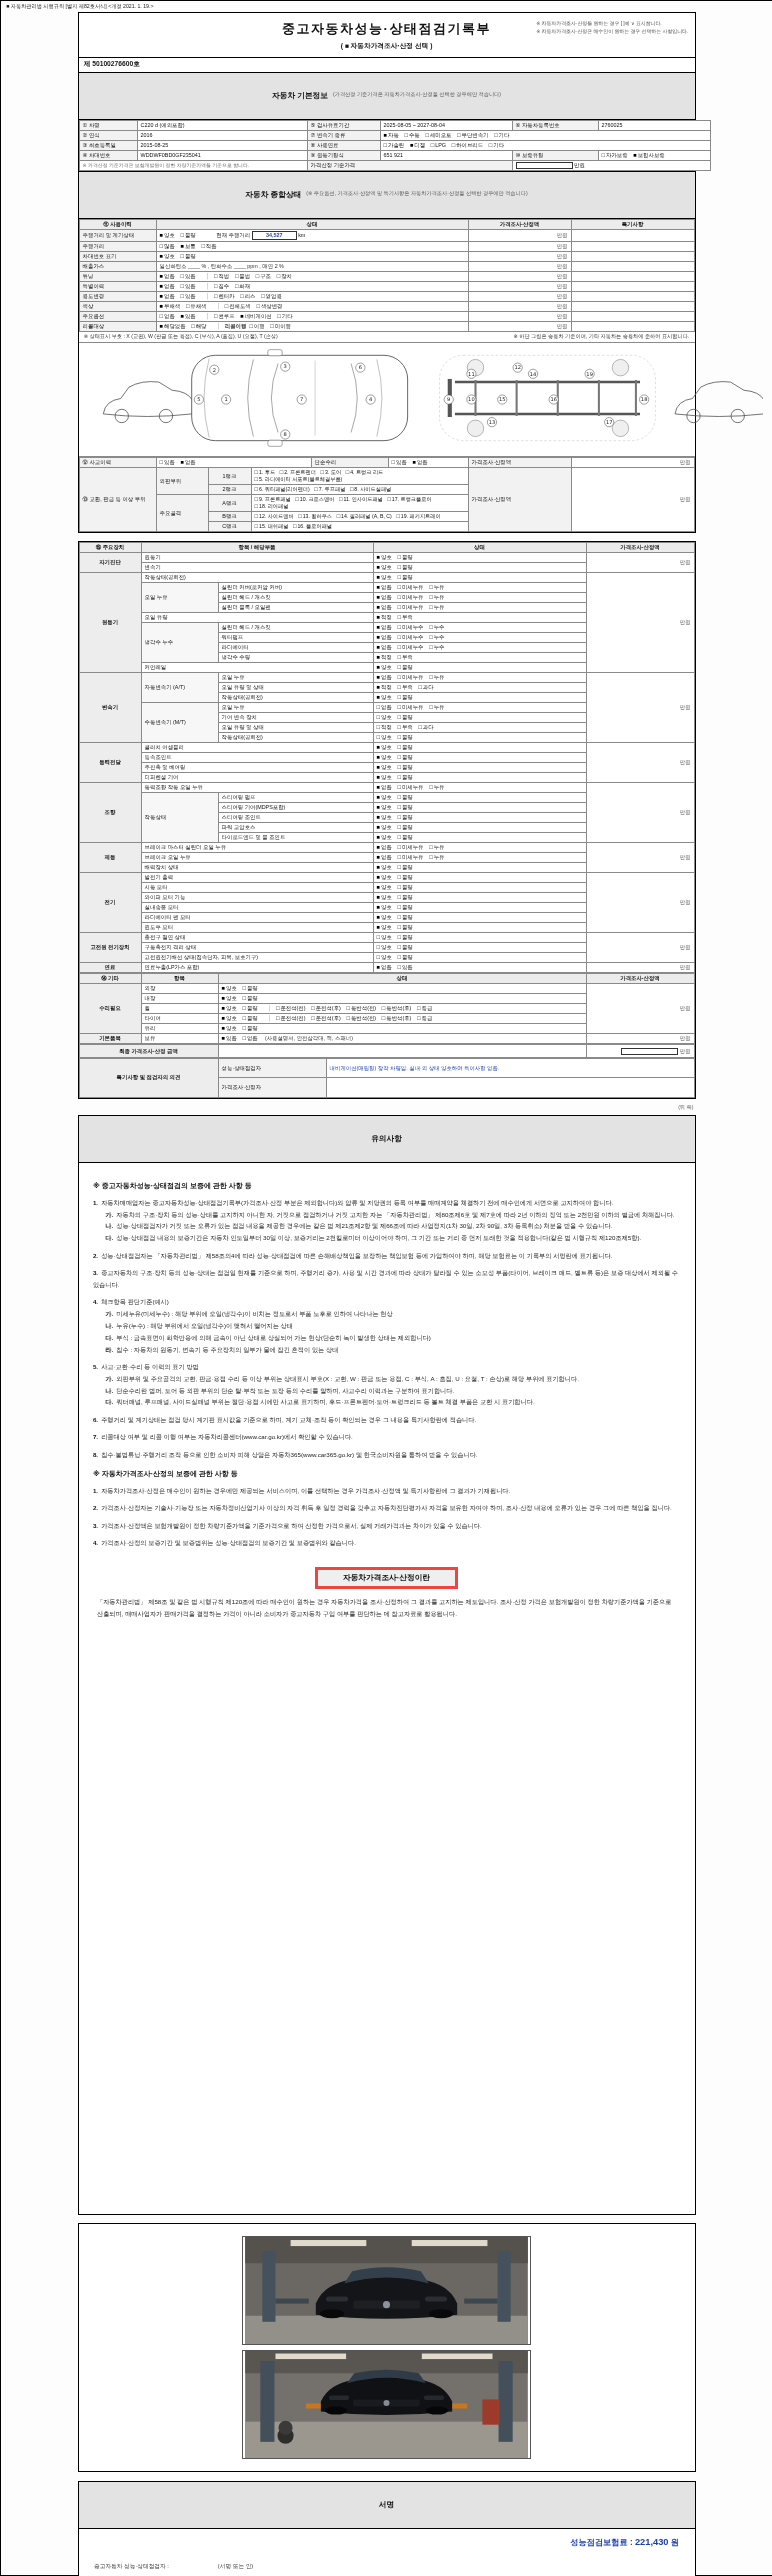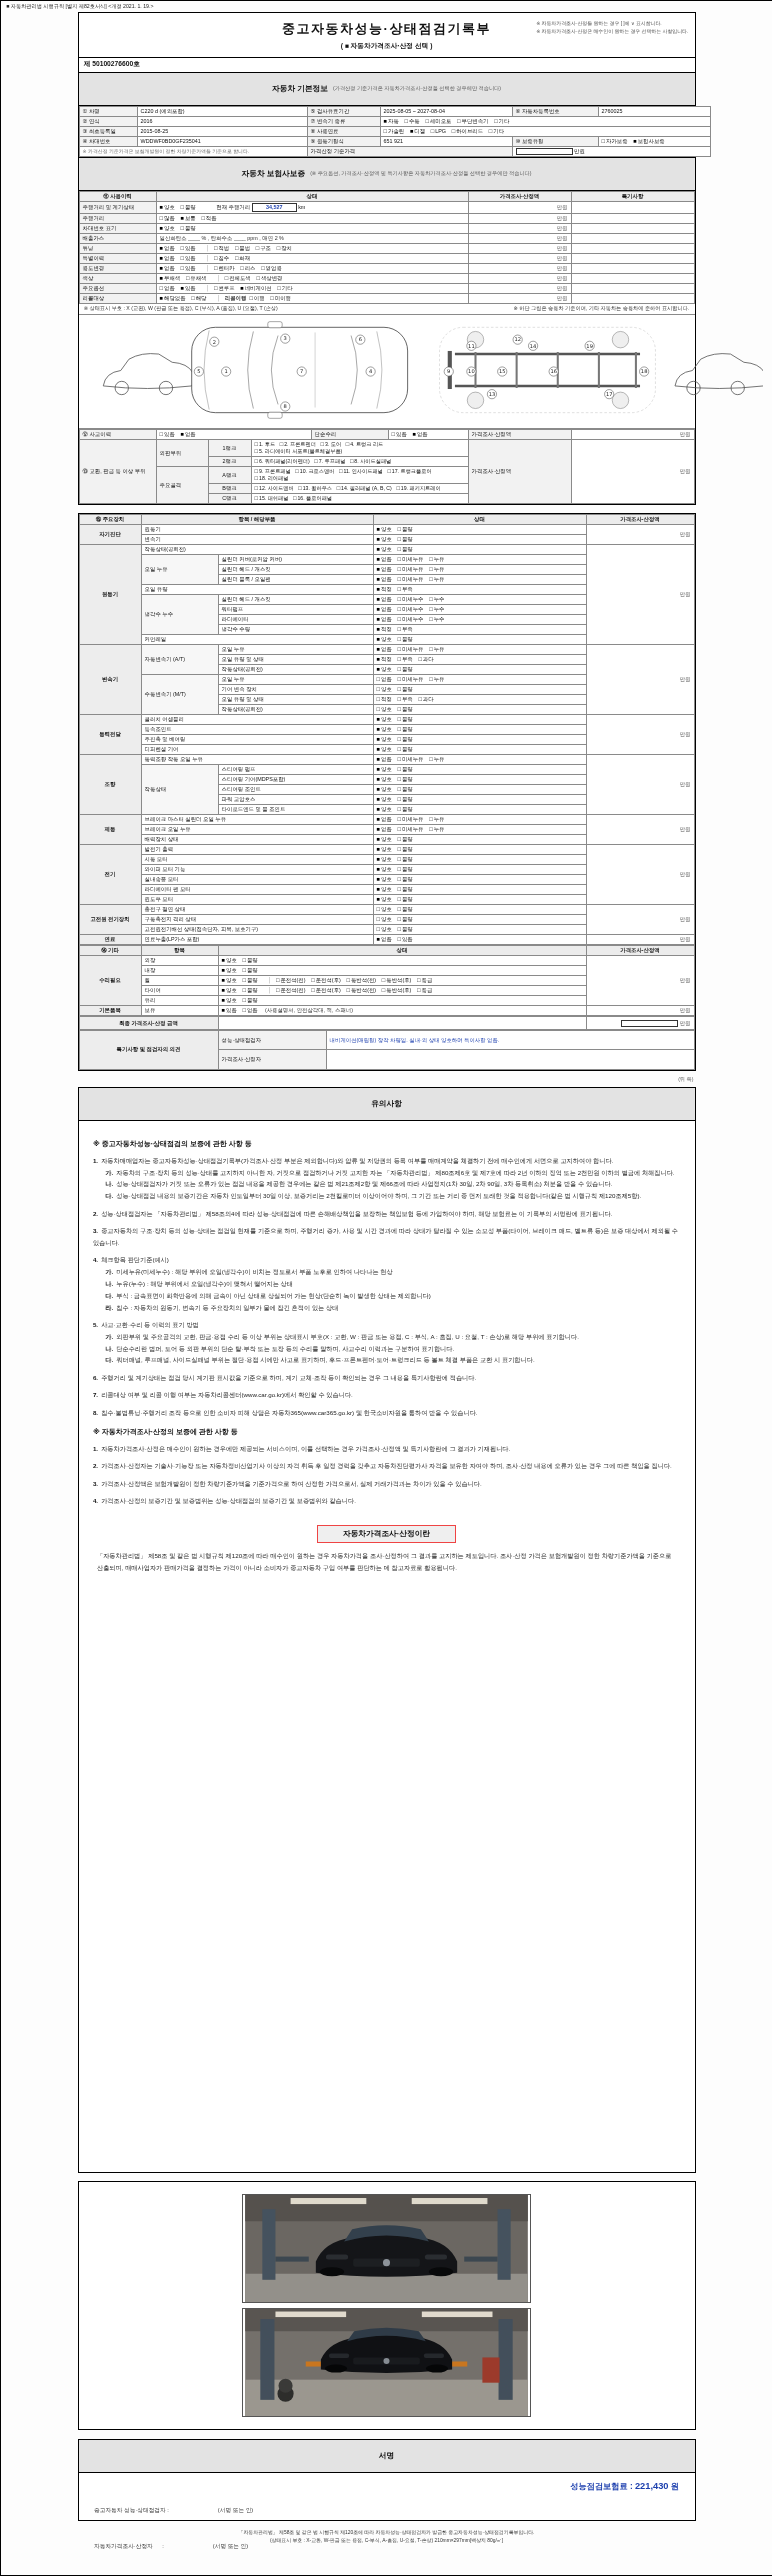--- a/index.html
+++ b/index.html
@@ -10,22 +10,22 @@
   .formref{font-size:5.2px;color:#222;padding:1px 5.2px 2.1px}
   .doc{width:618px;margin:0 auto}
   .box{border:1px solid #000;background:#fff;margin-bottom:8.2px}
   
   .hdr{position:relative;text-align:center;padding:7.2px 0 5.2px;border-bottom:1px solid #000}
   .hdr h1{font-size:13px;letter-spacing:1.5px;font-weight:bold}
   .selline{font-size:6.7px;font-weight:bold;margin-top:4.1px}
   .hnotes{position:absolute;right:6.2px;top:7.2px;text-align:left;font-size:4.9px;color:#444;line-height:1.6}
   .docno{font-size:6.7px;font-weight:bold;padding:2.6px 5.2px}
   
-  .band{display:flex;justify-content:center;align-items:center;gap:5px;background:#e3e3e3;
-        border-top:0.5px solid #000;border-bottom:0.5px solid #000;padding:11px 0}
+  .band{display:flex;justify-content:center;align-items:flex-start;gap:5px;background:#e3e3e3;
+        border-top:0.5px solid #000;border-bottom:0.5px solid #000;padding:18px 0}
   .bt{font-weight:bold;font-size:7.7px}
   .bn{font-size:5.2px;color:#555}
   
   .tb{width:100%;border-collapse:collapse;font-size:5.4px;table-layout:fixed}
   .tb th,.tb td{border:0.5px solid #8a8a8a;padding:1px 3.1px;height:9.8px;vertical-align:middle;word-break:keep-all}
   .tb th{background:#ececec;font-weight:bold;text-align:center}
   .lab{background:#f2f2f2}
   .val{background:#fff}
   .st{background:#fff}
   .dev{text-align:center;font-weight:bold;background:#ededed}
@@ -53,21 +53,21 @@
   
   .backmark{text-align:right;font-size:5.2px;color:#555;margin:-3.1px 2.1px 4.1px 0}
   
   .nbody{padding:9.3px 14.4px 15.5px;min-height:1051px}
   .nh{font-weight:bold;font-size:7px;margin:8.2px 0 6.2px}
   .nitem{font-size:6.2px;line-height:1.9;margin-bottom:5.7px}
   .nn{font-weight:bold;margin-right:3.1px}
   .ntx{color:#222}
   .nsub{margin-left:12.4px}
   .defwrap{margin-top:17.5px;text-align:center}
-  .defbox{display:inline-block;border:1px solid #ef4444;background:#efefef;padding:3.1px 25px;font-weight:bold;font-size:7.7px}
+  .defbox{display:inline-block;border:3px solid #ef4444;background:#efefef;padding:3.1px 25px;font-weight:bold;font-size:7.7px}
   .deftxt{text-align:left;font-size:6.2px;line-height:1.9;margin-top:7.2px;padding:0 4.1px;color:#222}
   
   .photoband .bt{color:#1b2f66}
   .photobody{padding:6.2px 0 7.2px;text-align:center}
   .photo{display:block;margin:5.2px auto;border:0.5px solid #555}
   
   .signbody{display:flex;justify-content:space-between;padding:8.2px 15.5px;height:47px}
   .signlines{font-size:5.7px;color:#333;line-height:2.1;white-space:pre}
   .fee{font-size:8.2px;font-weight:bold;color:#1c3fae}
   .fee b{font-size:9.3px}
@@ -141,21 +141,21 @@
               <tr>
                 <td class="tinynote" colspan="2">※ 가격산정 기준가격은 보험개발원이 정한 차량기준가액을 기준으로 합니다.</td>
                 <td class="lab" colspan="2">가격산정 기준가격</td>
                 <td class="val" colspan="4"><span class="pbox"></span> <span>만원</span></td>
               </tr>
             </tbody>
           </table>
         </div>
 
       <div class="band">
-        <span class="bt">자동차 보험사보증</span>
+        <span class="bt">자동차 종합상태</span>
         <span class="bn">(※ 주요옵션, 가격조사·산정액 및 특기사항은 자동차가격조사·산정을 선택한 경우에만 적습니다)</span>
       </div>
       <div>
           <table class="tb">
             <colgroup>
               <col style="width:77px">
               <col>
               <col style="width:103px">
               <col style="width:123px">
             </colgroup>

